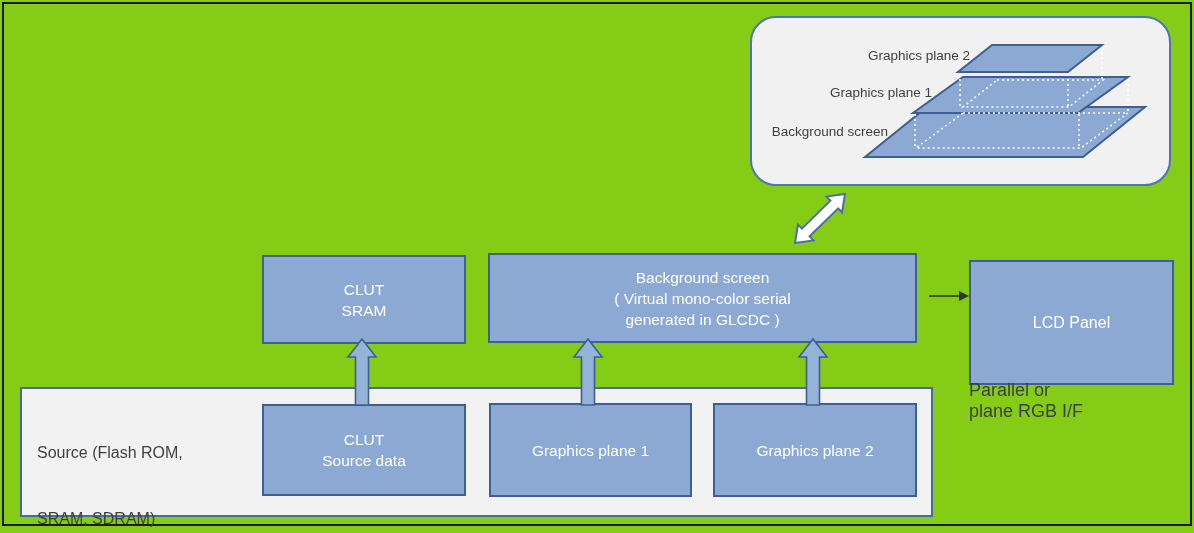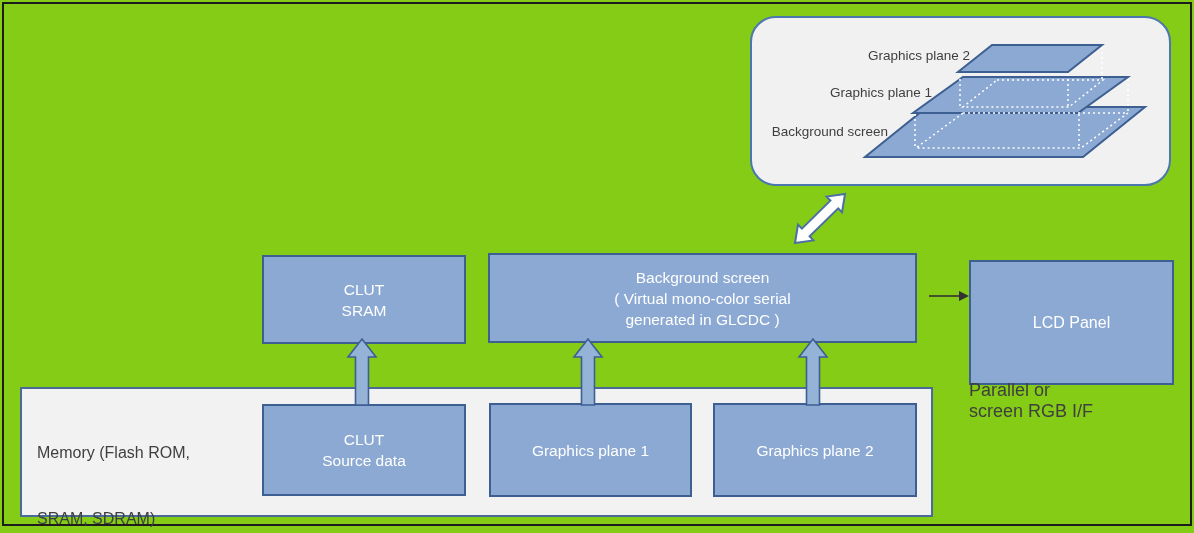--- a/index.html
+++ b/index.html
@@ -45,21 +45,21 @@
   <div class="outer-frame"></div>
 
   <div class="rounded-panel"></div>
   <div class="plane-label" style="top:48px;right:224px;">Graphics plane 2</div>
   <div class="plane-label" style="top:85px;right:262px;">Graphics plane 1</div>
   <div class="plane-label" style="top:124px;right:306px;">Background screen</div>
 
 
   <div class="container-box" style="left:20px;top:387px;width:909px;height:126px;">
     <div class="container-title">
-      <div>Memory (Flash ROM,</div>
+      <div>Source (Flash ROM,</div>
       <div>SRAM, SDRAM)</div>
     </div>
   </div>
 
   <div class="bluebox" style="left:262px;top:255px;width:200px;height:85px;">
     <span>CLUT</span>
     <span>SRAM</span>
   </div>
   <div class="bluebox" style="left:488px;top:253px;width:425px;height:86px;">
     <span>Background screen</span>
@@ -76,21 +76,21 @@
   </div>
   <div class="bluebox" style="left:713px;top:403px;width:200px;height:90px;">
     <span>Graphics plane 2</span>
   </div>
 
   <div class="bluebox" style="left:969px;top:236px;width:201px;height:121px;font-size:16px;margin-top:24px;">
     <span>LCD Panel</span>
   </div>
   <div class="io-label">
     <div>Parallel or</div>
-    <div>screen RGB I/F</div>
+    <div>plane RGB I/F</div>
   </div>
 
   <svg class="overlay" viewBox="0 0 1194 533">
 
     <polygon points="927,107 1145,107 1083,157 865,157" fill="#8ba9d2" stroke="#3e5f91" stroke-width="2"></polygon>
     <polygon points="963,77 1128,77 1078,113 913,113" fill="#8ba9d2" stroke="#3e5f91" stroke-width="2"></polygon>
     <polygon points="992,45 1102,45 1068,72 958,72" fill="#8ba9d2" stroke="#3e5f91" stroke-width="2"></polygon>
 
     <g stroke="#ffffff" stroke-width="1.5" stroke-dasharray="2,3" fill="none">
       <polygon points="997,80 1103,80 1069,107 963,107"></polygon>

